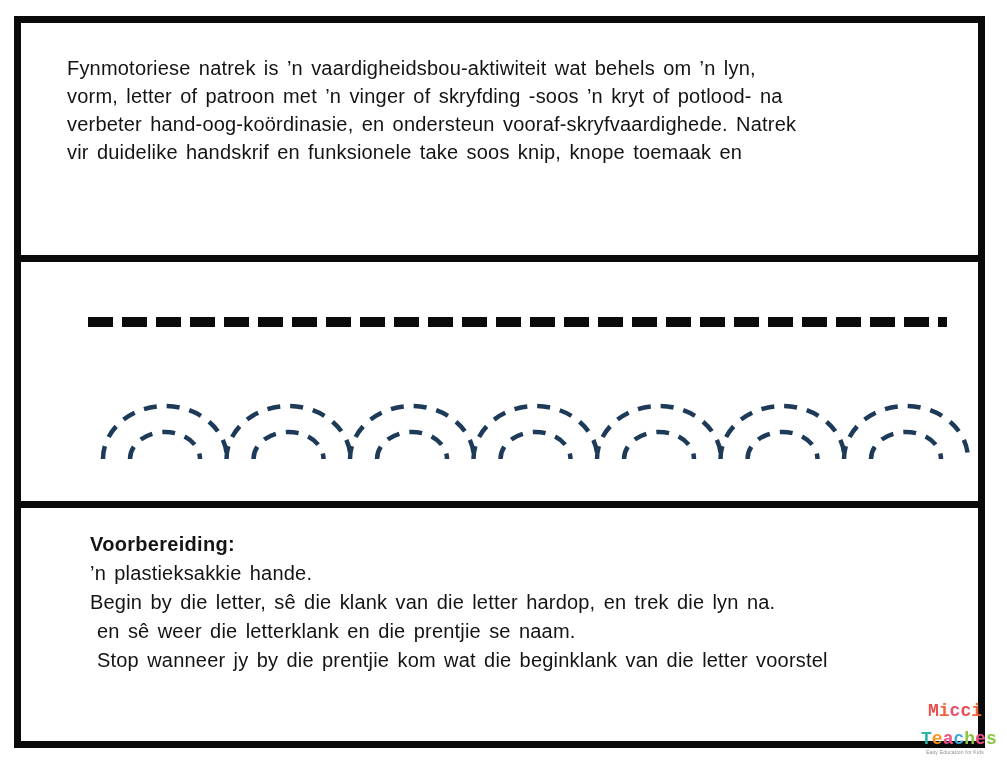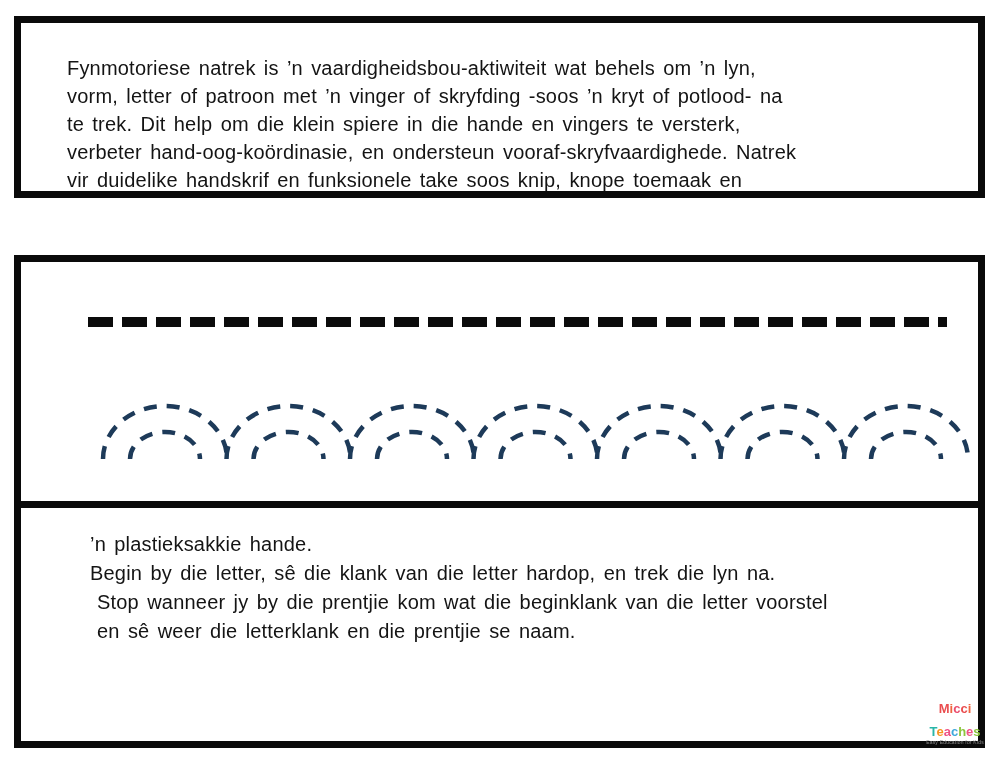--- a/index.html
+++ b/index.html
@@ -16,21 +16,21 @@
     color: #141414;
   }
   .box {
     position: absolute;
     left: 14px;
     width: 971px;
     border: 7px solid #0a0a0a;
     box-sizing: border-box;
     background: #ffffff;
   }
-  #intro-box   { top: 16px;  height: 182px; }
+  #intro-box   { top: 16px;  height: 246px; }
   #trace-box   { top: 255px; height: 253px; }
   #instr-box   { top: 501px; height: 247px; }
 
   .intro-text {
     padding: 31px 34px 0 46px;
     font-size: 20px;
     line-height: 28px;
     word-spacing: 2.5px;
     letter-spacing: 0.2px;
     font-weight: normal;
@@ -59,40 +59,40 @@
     position: absolute;
     left: 921px;
     top: 702px;
     width: 68px;
     text-align: center;
     line-height: 1;
     z-index: 5;
   }
   #brand-logo .word {
     font-weight: bold;
-    font-size: 13px;
+    font-size: 18px;
     letter-spacing: 0px;
     display: block;
+    font-family: Liberation Mono, monospace;
   }
   #brand-logo .word2 { margin-top: 10px; }
   #brand-logo .tagline {
     display: block;
     font-size: 5px;
     margin-top: 2px;
     letter-spacing: 0.2px;
   }
 </style>
 </head>
 <body>
 
 <div class="box" id="intro-box">
   <div class="intro-text">
     <div class="line">Fynmotoriese natrek is ’n vaardigheidsbou-aktiwiteit wat behels om ’n lyn,</div>
     <div class="line">vorm, letter of patroon met ’n vinger of skryfding -soos ’n kryt of potlood- na</div>
-    <div class="line">te trek. Dit help om die klein spiere in die hande en vingers te versterk,</div>
     <div class="line">verbeter hand-oog-koördinasie, en ondersteun vooraf-skryfvaardighede. Natrek</div>
     <div class="line">vir duidelike handskrif en funksionele take soos knip, knope toemaak en</div>
   </div>
 </div>
 
 <div class="box" id="trace-box">
   <svg id="trace-svg" viewBox="0 0 957 239">
     <line fill="none" stroke="#0b0b0b" x1="67" x2="926" y1="60" y2="60" stroke-width="10" stroke-dasharray="25 9"></line>
     <g>
         <path d="M 82 197 A 62 53 0 0 1 206 197" fill="none" stroke="#1d3a59" stroke-width="4.5" stroke-dasharray="13 10"></path>
@@ -108,24 +108,25 @@
         <path d="M 699.5 197 A 62 53 0 0 1 823.5 197" fill="none" stroke="#1d3a59" stroke-width="4.5" stroke-dasharray="13 10"></path>
         <path d="M 726.5 197 A 35 27 0 0 1 796.5 197" fill="none" stroke="#1d3a59" stroke-width="4.5" stroke-dasharray="13 10"></path>
         <path d="M 823 197 A 62 53 0 0 1 947 197" fill="none" stroke="#1d3a59" stroke-width="4.5" stroke-dasharray="13 10"></path>
         <path d="M 850 197 A 35 27 0 0 1 920 197" fill="none" stroke="#1d3a59" stroke-width="4.5" stroke-dasharray="13 10"></path>
       </g>
   </svg>
 </div>
 
 <div class="box" id="instr-box">
   <div class="instr-text">
+    <div class="line heading">Voorbereiding:</div>
     <div class="line">’n plastieksakkie hande.</div>
     <div class="line">Begin by die letter, sê die klank van die letter hardop, en trek die lyn na.</div>
+    <div class="line indent">en sê weer die letterklank en die prentjie se naam.</div>
     <div class="line indent">Stop wanneer jy by die prentjie kom wat die beginklank van die letter voorstel</div>
-    <div class="line indent">en sê weer die letterklank en die prentjie se naam.</div>
   </div>
 </div>
 
 <div id="brand-logo">
   <span class="word word1"><span style="color: rgb(234, 77, 79);">M</span><span style="color: rgb(240, 101, 63);">i</span><span style="color: rgb(234, 77, 110);">c</span><span style="color: rgb(234, 77, 79);">c</span><span style="color: rgb(240, 101, 63);">i</span></span>
   <span class="word word2"><span style="color: rgb(41, 182, 168);">T</span><span style="color: rgb(247, 148, 30);">e</span><span style="color: rgb(239, 82, 134);">a</span><span style="color: rgb(63, 169, 220);">c</span><span style="color: rgb(140, 198, 62);">h</span><span style="color: rgb(239, 82, 134);">e</span><span style="color: rgb(140, 198, 62);">s</span></span>
   <span class="tagline" style="color: rgb(140, 140, 140);">Easy Education for Kids</span>
 </div>
 
 </body></html>

